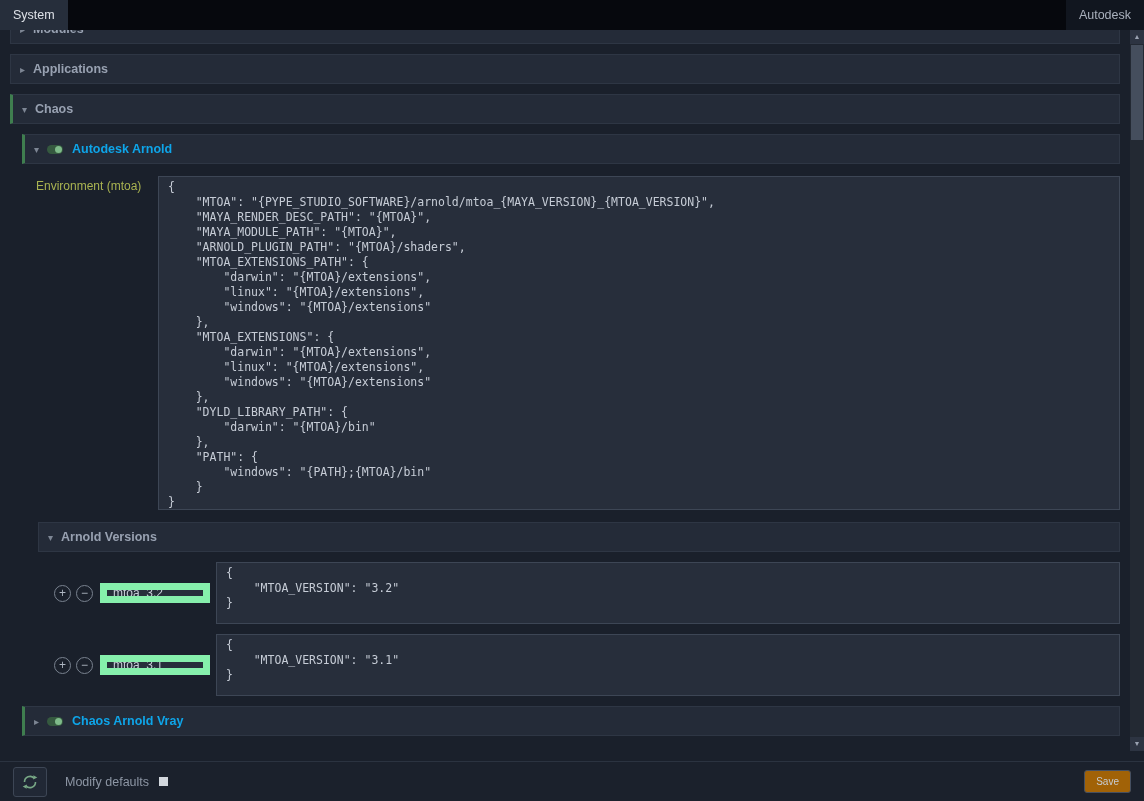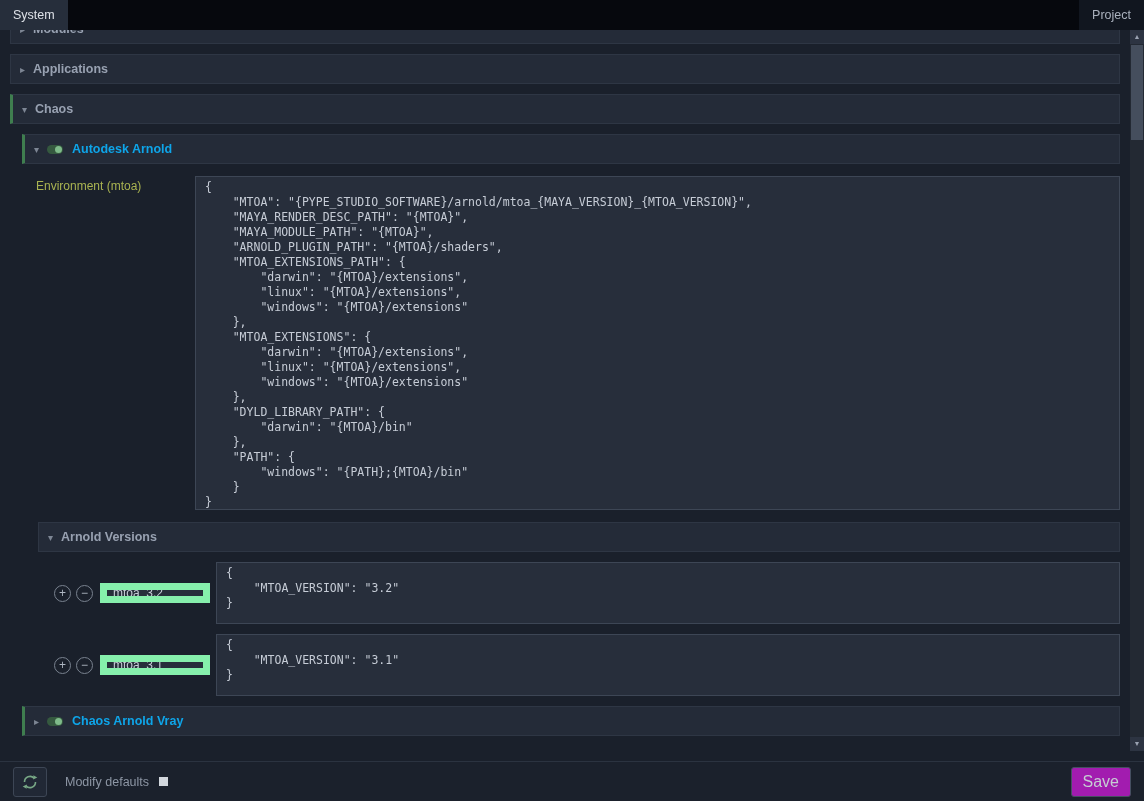--- a/index.html
+++ b/index.html
@@ -29,21 +29,21 @@
   .sec-header .arrow { color: #7d8694; font-size: 10px; width: 13px; flex: none; font-weight: normal; }
   .sec-header.green-edge { border-left: 3px solid #3f7e4f; }
   .sec-header.cut { margin-top: -16px; }
   .title-green { color: #0ea5e9; }
 
   .toggle { width: 16px; height: 9px; border-radius: 5px; background: #35593f; position: relative; margin: 0 9px 0 0; flex: none; }
   .toggle::after { content: ""; position: absolute; right: 1px; top: 1px; width: 7px; height: 7px; border-radius: 50%; background: #7fbb8a; }
 
   .tools-body { margin-left: 12px; }
 
-  .env-row { display: flex; align-items: flex-start; margin: 12px 0 12px 14px; gap: 37px; }
+  .env-row { display: flex; align-items: flex-start; margin: 12px 0 12px 14px; }
   .env-label { width: 122px; flex: none; color: #a9b351; font-size: 12px; padding-top: 3px; }
 
   .codebox {
     flex: 1 1 auto;
     background: #272e3b; border: 1px solid #3d4655;
     color: #c6ccd6;
     font-family: "DejaVu Sans Mono", monospace;
     font-size: 11.5px; line-height: 15px;
     padding: 3px 9px; margin: 0;
     white-space: pre; overflow: hidden;
@@ -74,39 +74,39 @@
     display: flex; align-items: center; padding: 0 13px;
   }
   .refresh-btn {
     width: 34px; height: 30px; background: #212835; border: 1px solid #3d4655; border-radius: 3px;
     display: flex; align-items: center; justify-content: center; padding: 0; cursor: default;
   }
   .modify-label { margin-left: 18px; color: #8d96a4; font-size: 12.5px; }
   .modify-square { width: 9px; height: 9px; background: #d2d7dd; margin-left: 10px; cursor: default; }
   .save-btn {
     margin-left: auto; padding: 5px 11px;
-    background: #a21caf; border: 1px solid #454f60; border-radius: 3px;
-    color: #c6ccd3; font-size: 16px; cursor: default;
+    background: #a16207; border: 1px solid #454f60; border-radius: 3px;
+    color: #c6ccd3; font-size: 10px; cursor: default;
   }
 
   
   .scrollbar { position: absolute; top: 30px; right: 0; width: 14px; bottom: 50px; background: #232933; }
   .sb-btn { position: absolute; left: 0; width: 14px; height: 14px; background: #2d3442; color: #9aa2b1; font-size: 7px; line-height: 14px; text-align: center; cursor: default; }
   .sb-up { top: 0; }
   .sb-down { bottom: 0; }
   .sb-thumb { position: absolute; left: 1px; width: 12px; top: 15px; height: 95px; background: #454e5d; cursor: default; }
 </style>
 </head>
 <body>
 
 <div class="app">
 
   <div class="tabbar">
     <div class="tab active">System</div>
-    <div class="tab">Project</div>
+    <div class="tab">Autodesk</div>
   </div>
 
   <div class="content">
 
     <div class="sec-header cut">
       <span class="arrow">▸</span>
       <span>Modules</span>
     </div>
 
     <div class="sec-header">

